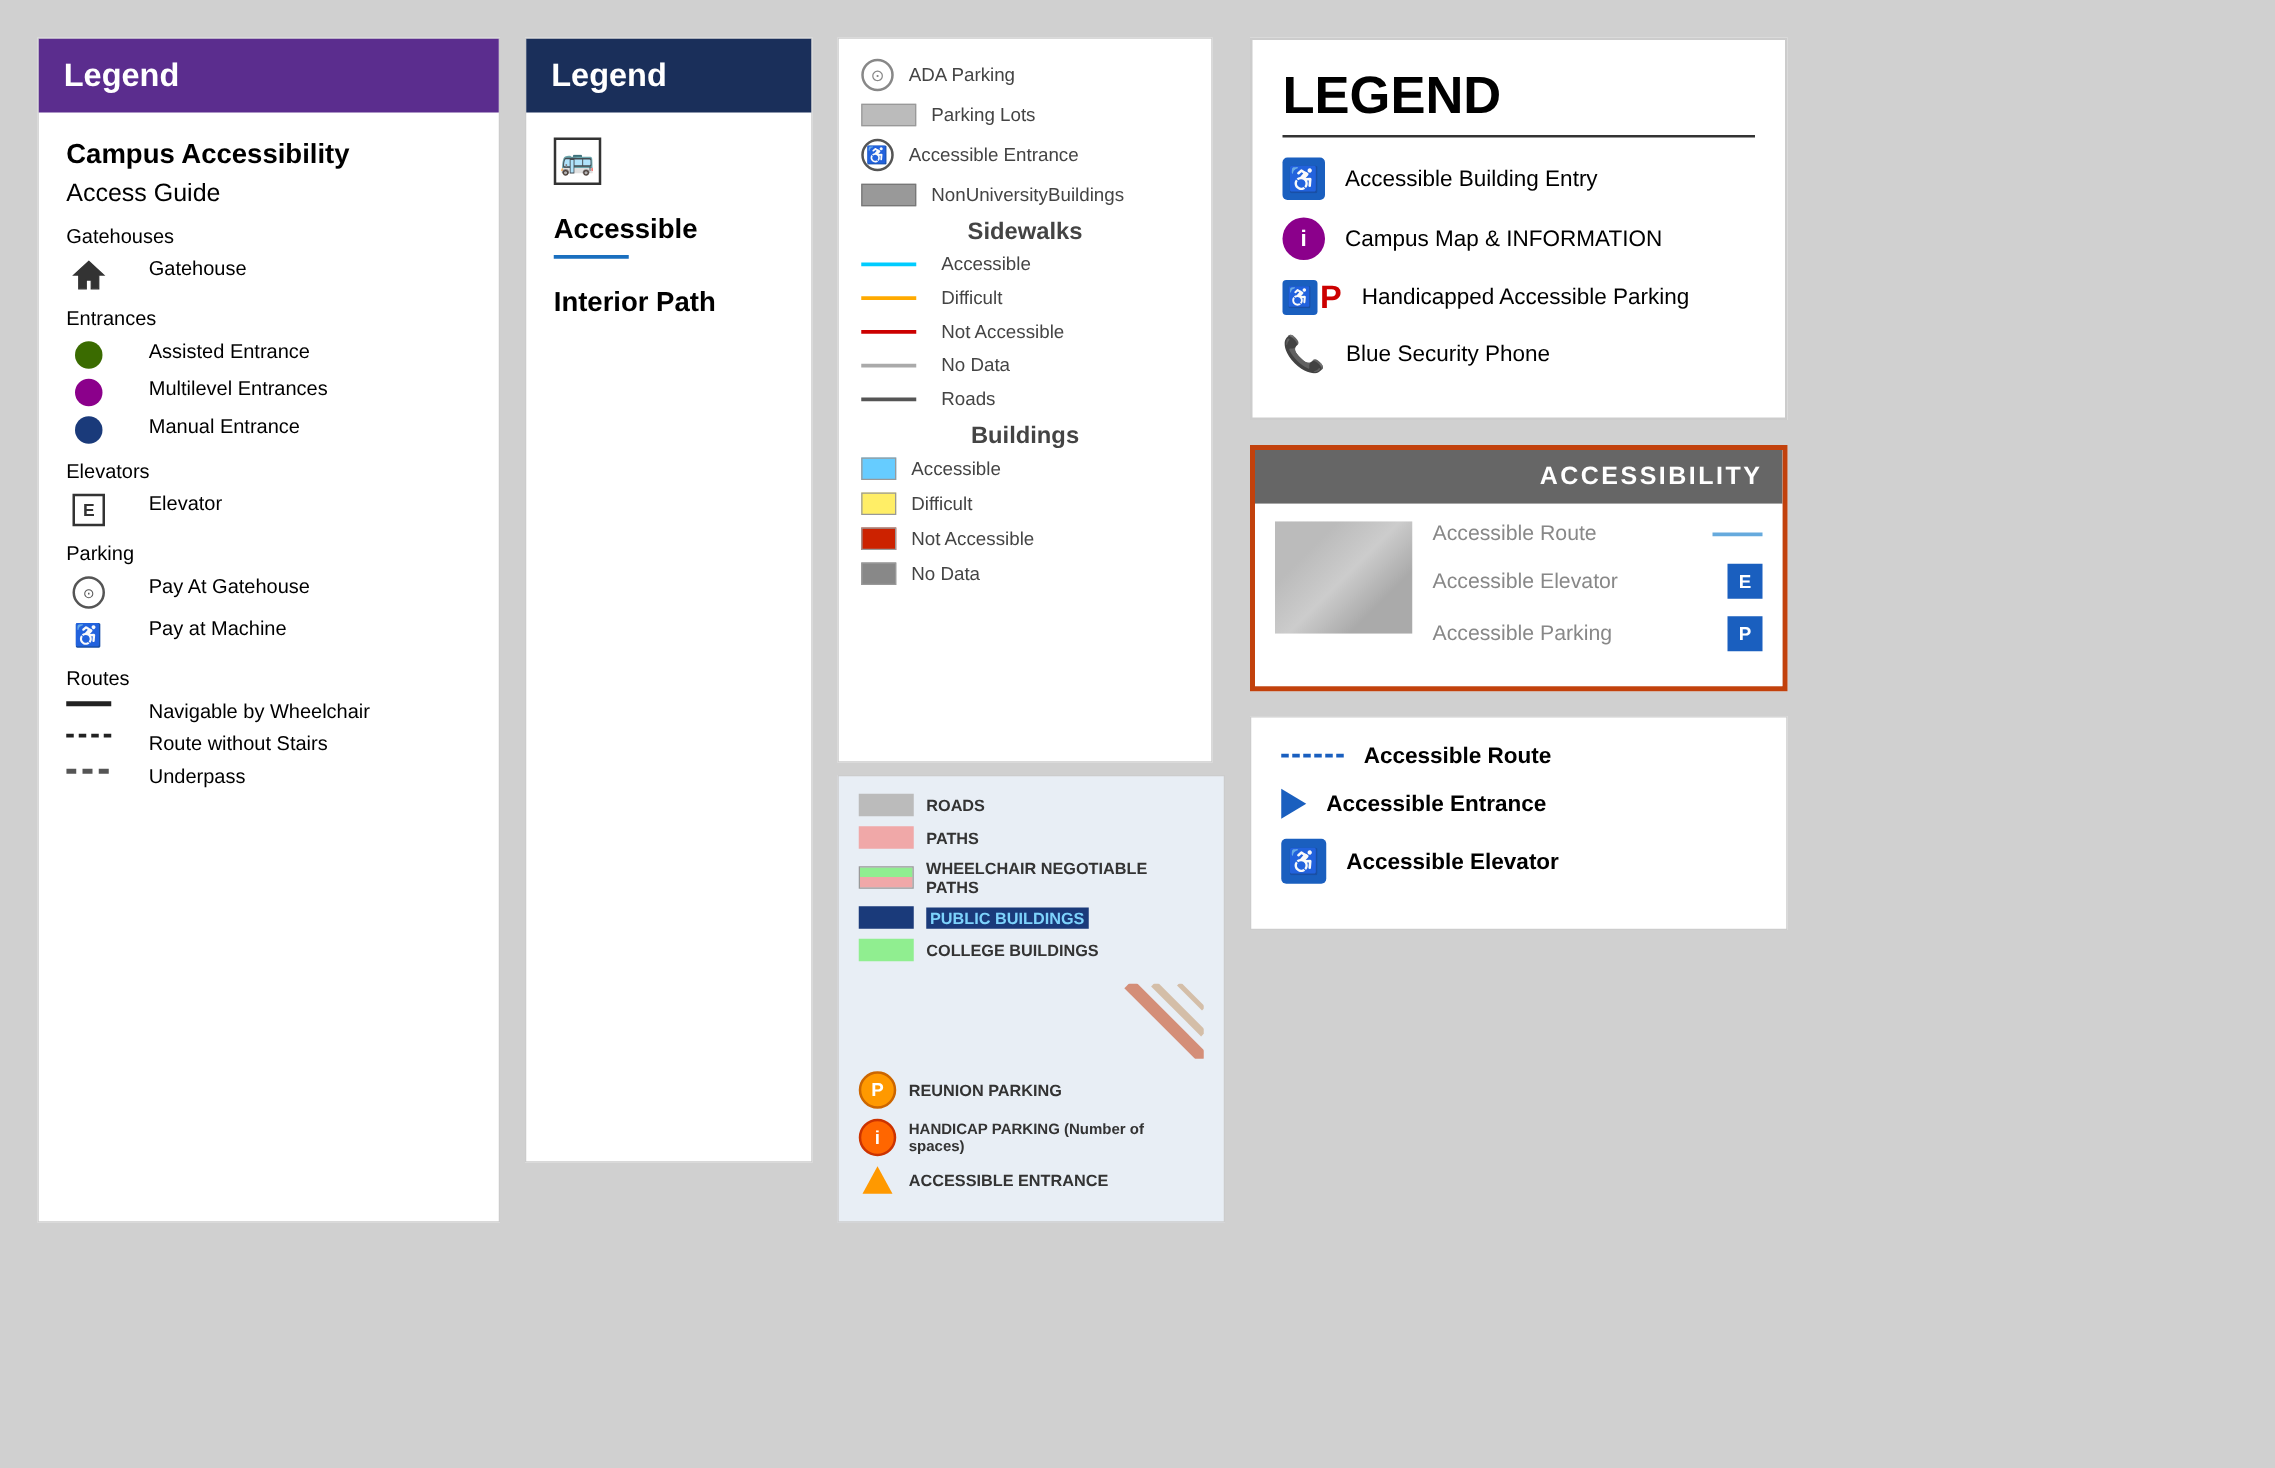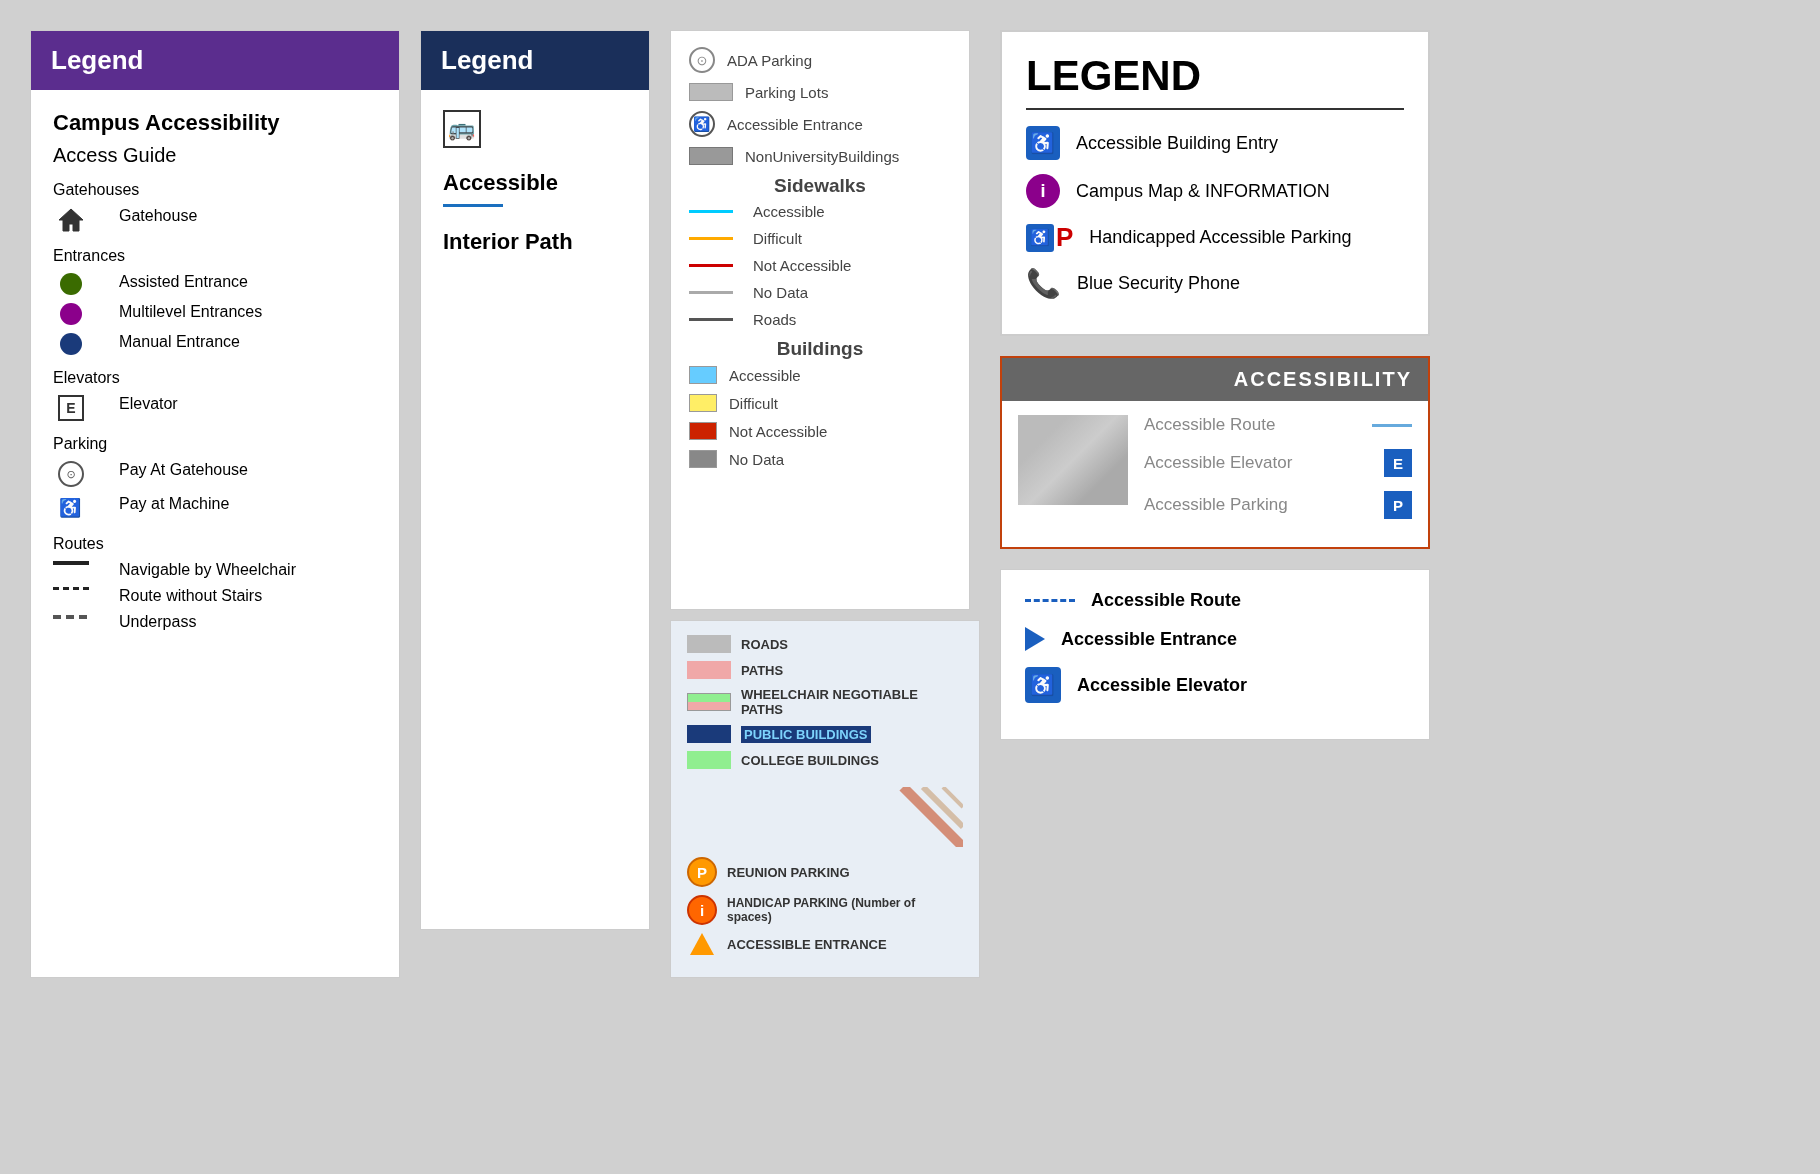--- a/index.html
+++ b/index.html
@@ -252,21 +252,21 @@
     .triangle-black {
       width: 0; height: 0;
       border-left: 14px solid transparent;
       border-right: 14px solid transparent;
       border-bottom: 24px solid #111;
     }
 
     
     .accessibility-map-panel {
       width: 430px;
-      border: 2px solid #c2410c;
+      border: 4px solid #c2410c;
       background: #f0f0f0;
       overflow: hidden;
     }
     .map-header {
       background: #666;
       color: white;
       font-size: 20px;
       font-weight: bold;
       padding: 10px 16px;
       text-align: right;

